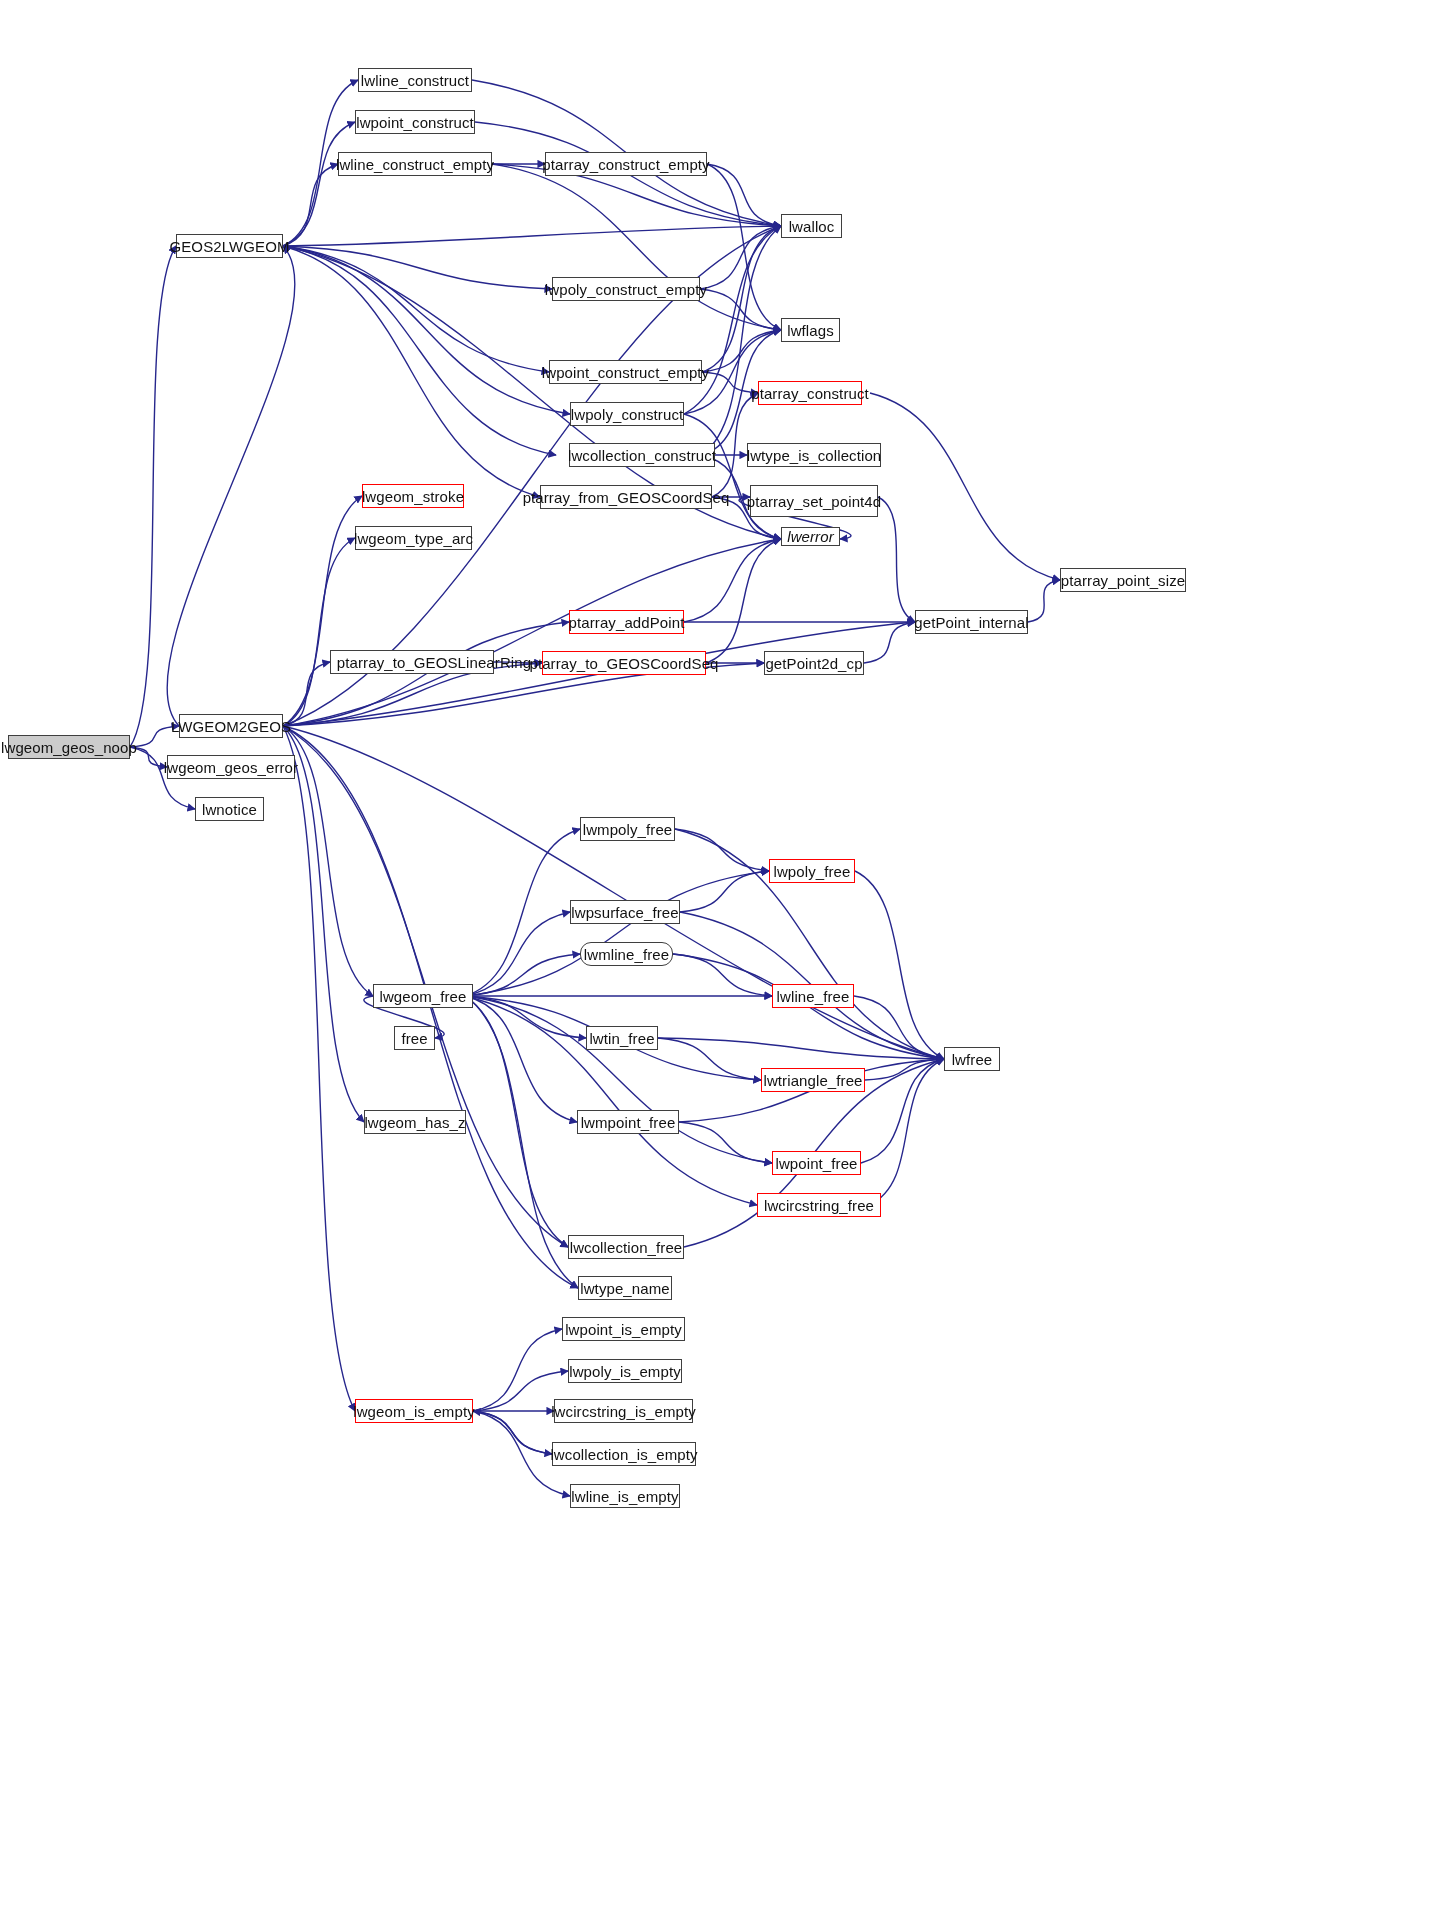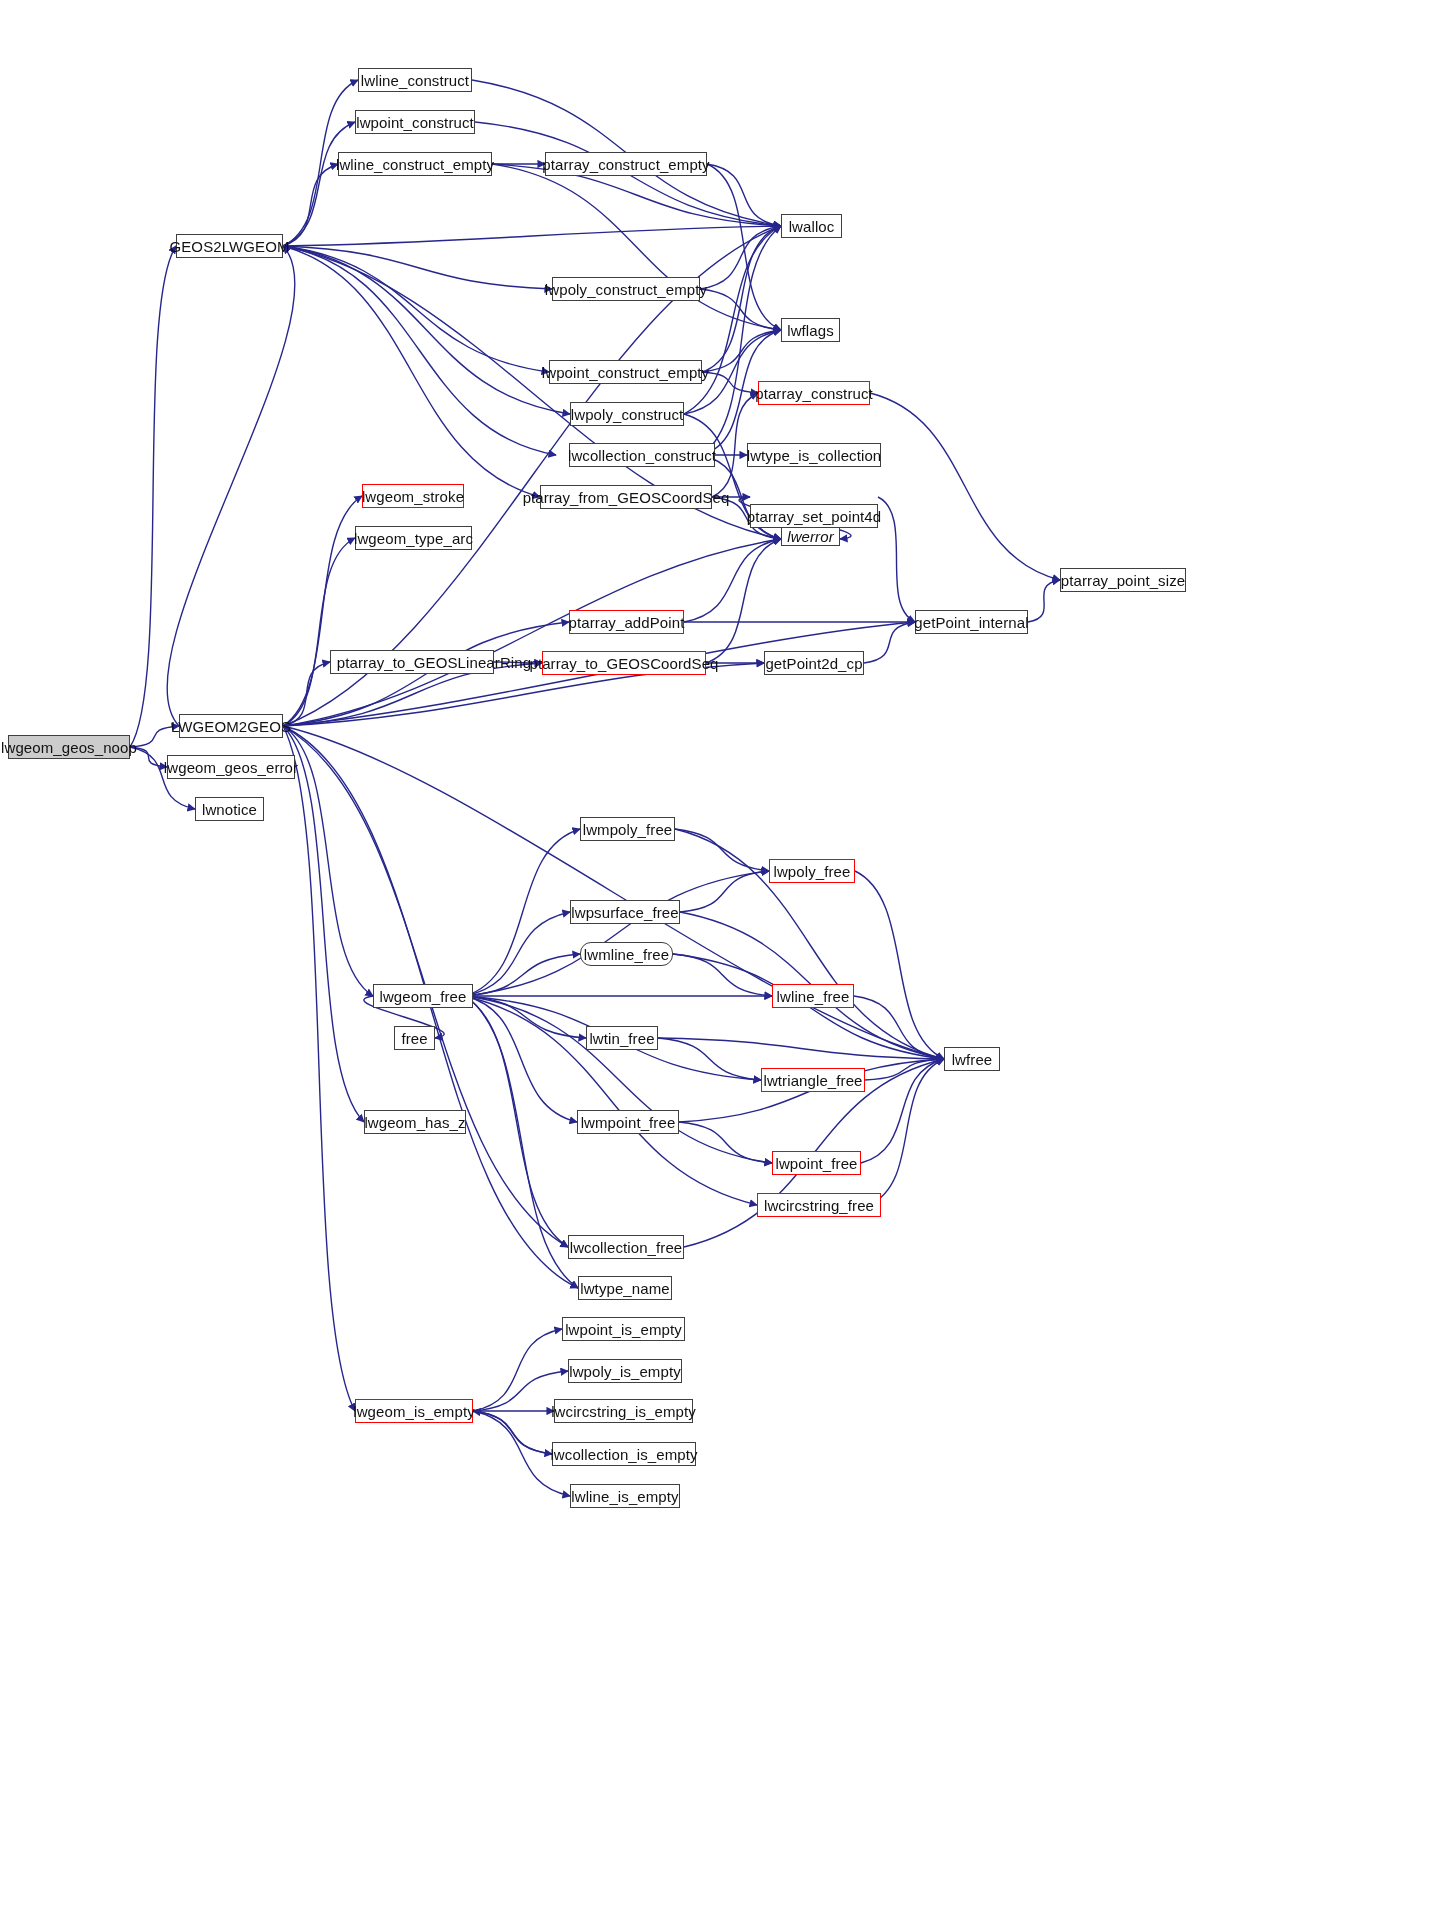--- a/index.html
+++ b/index.html
@@ -265,27 +265,27 @@
       </div>
       <div class="node" style="left: 570px; top: 1484px; width: 110px; height: 24px;">
         <span class="node-label">lwline_is_empty</span>
       </div>
       <div class="node" style="left: 781px; top: 214px; width: 61px; height: 24px;">
         <span class="node-label">lwalloc</span>
       </div>
       <div class="node" style="left: 781px; top: 318px; width: 59px; height: 24px;">
         <span class="node-label">lwflags</span>
       </div>
-      <div class="node red" style="left: 758px; top: 381px; width: 112px; height: 24px; text-align: center;">
+      <div class="node red" style="left: 758px; top: 381px; width: 104px; height: 24px; text-align: center;">
         <span class="node-label">ptarray_construct</span>
       </div>
       <div class="node" style="left: 747px; top: 443px; width: 134px; height: 24px;">
         <span class="node-label">lwtype_is_collection</span>
       </div>
-      <div class="node" style="left: 750px; top: 504px; width: 128px; height: 24px;">
+      <div class="node" style="left: 750px; top: 485px; width: 128px; height: 32px;">
         <span class="node-label">ptarray_set_point4d</span>
       </div>
       <div class="node" style="left: 781px; top: 527px; width: 59px; height: 19px; font-style: italic;">
         <span class="node-label">lwerror</span>
       </div>
       <div class="node" style="left: 764px; top: 651px; width: 100px; height: 24px;">
         <span class="node-label">getPoint2d_cp</span>
       </div>
       <div class="node red" style="left: 769px; top: 859px; width: 86px; height: 24px;">
         <span class="node-label">lwpoly_free</span>

